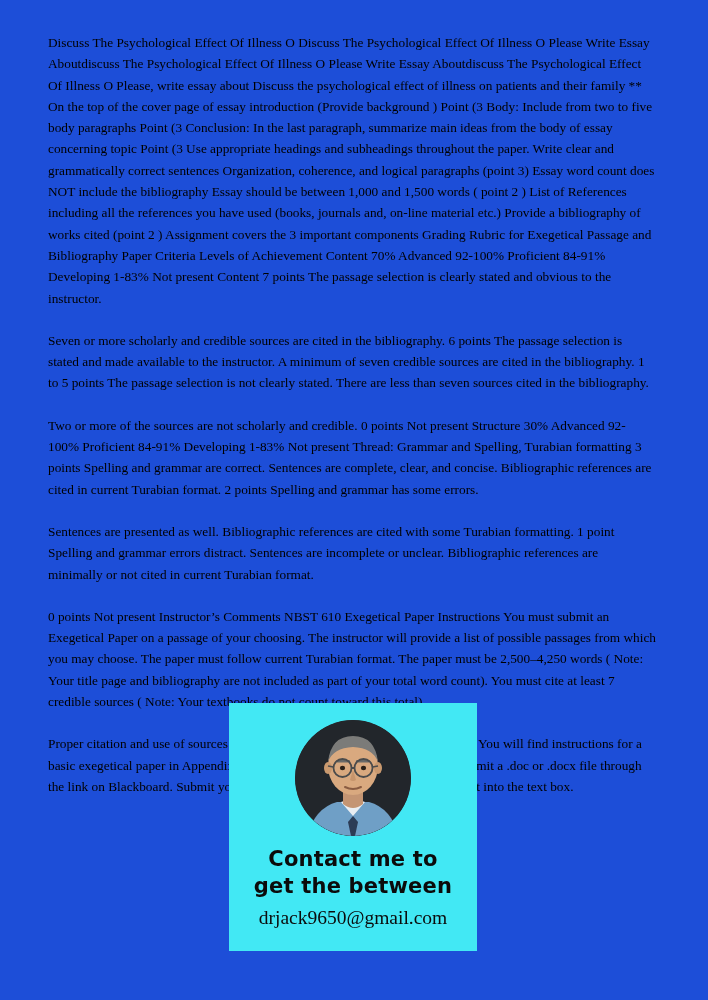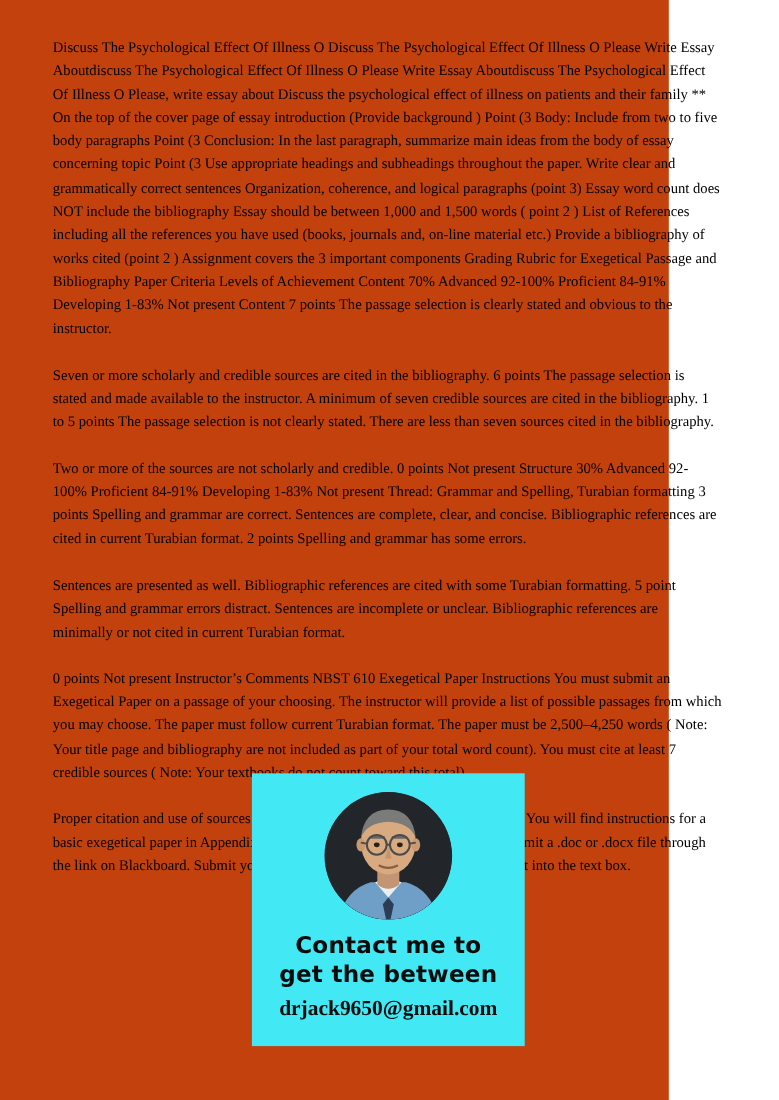--- a/index.html
+++ b/index.html
@@ -11,23 +11,23 @@
     width: 708px;
     height: 1000px;
     position: relative;
     overflow: hidden;
     font-family: "Liberation Serif", serif;
   }
   .page {
     position: absolute;
     left: 0;
     top: 0;
-    width: 608px;
+    width: 708px;
     height: 1000px;
-    background: #c2410c;
+    background: #1d4ed8;
   }
   .doc-body {
     position: absolute;
     left: 48px;
     top: 32px;
     width: 608px;
     font-size: 13.3px;
     line-height: 21.3px;
     color: #000000;
     text-align: left;
@@ -71,37 +71,37 @@
     font-weight: bold;
     font-size: 21px;
     line-height: 27px;
     color: #0b0b0b;
     text-align: center;
     letter-spacing: 0.2px;
   }
   .overlay-email {
     margin-top: 6px;
     font-family: "Liberation Serif", serif;
-    font-weight: bold;
+    font-weight: normal;
     font-size: 19.5px;
     line-height: 24px;
     color: #0b0b0b;
     text-align: right;
   }
 </style>
 </head>
 <body>
 
 <div class="page">
 
   <div class="doc-body">
     <p class="para">Discuss The Psychological Effect Of Illness O Discuss The Psychological Effect Of Illness O Please Write Essay Aboutdiscuss The Psychological Effect Of Illness O Please Write Essay Aboutdiscuss The Psychological Effect Of Illness O Please, write essay about Discuss the psychological effect of illness on patients and their family ** On the top of the cover page of essay introduction (Provide background ) Point (3 Body: Include from two to five body paragraphs Point (3 Conclusion: In the last paragraph, summarize main ideas from the body of essay concerning topic Point (3 Use appropriate headings and subheadings throughout the paper. Write clear and grammatically correct sentences Organization, coherence, and logical paragraphs (point 3) Essay word count does NOT include the bibliography Essay should be between 1,000 and 1,500 words ( point 2 ) List of References including all the references you have used (books, journals and, on-line material etc.) Provide a bibliography of works cited (point 2 ) Assignment covers the 3 important components Grading Rubric for Exegetical Passage and Bibliography Paper Criteria Levels of Achievement Content 70% Advanced 92-100% Proficient 84-91% Developing 1-83% Not present Content 7 points The passage selection is clearly stated and obvious to the instructor.</p>
     <p class="para">Seven or more scholarly and credible sources are cited in the bibliography. 6 points The passage selection is stated and made available to the instructor. A minimum of seven credible sources are cited in the bibliography. 1 to 5 points The passage selection is not clearly stated. There are less than seven sources cited in the bibliography.</p>
     <p class="para">Two or more of the sources are not scholarly and credible. 0 points Not present Structure 30% Advanced 92-100% Proficient 84-91% Developing 1-83% Not present Thread: Grammar and Spelling, Turabian formatting 3 points Spelling and grammar are correct. Sentences are complete, clear, and concise. Bibliographic references are cited in current Turabian format. 2 points Spelling and grammar has some errors.</p>
-    <p class="para">Sentences are presented as well. Bibliographic references are cited with some Turabian formatting. 5 point Spelling and grammar errors distract. Sentences are incomplete or unclear. Bibliographic references are minimally or not cited in current Turabian format.</p>
+    <p class="para">Sentences are presented as well. Bibliographic references are cited with some Turabian formatting. 1 point Spelling and grammar errors distract. Sentences are incomplete or unclear. Bibliographic references are minimally or not cited in current Turabian format.</p>
     <p class="para">0 points Not present Instructor’s Comments NBST 610 Exegetical Paper Instructions You must submit an Exegetical Paper on a passage of your choosing. The instructor will provide a list of possible passages from which you may choose. The paper must follow current Turabian format. The paper must be 2,500–4,250 words ( Note: Your title page and bibliography are not included as part of your total word count). You must cite at least 7 credible sources ( Note: Your textbooks do not count toward this total).</p>
     <p class="para">Proper citation and use of sources is a key factor in evaluating style and content. You will find instructions for a basic exegetical paper in Appendix of your textbook Grasping God’s Word . Submit a .doc or .docx file through the link on Blackboard. Submit your paper as an attachment rather than pasting it into the text box.</p>
   </div>
 
   <div class="overlay-card">
     <div class="avatar">
       <svg width="116" height="116" viewBox="0 0 116 116">
         <defs>
           <clipPath id="circ">
               <circle cx="58" cy="58" r="58"></circle>

